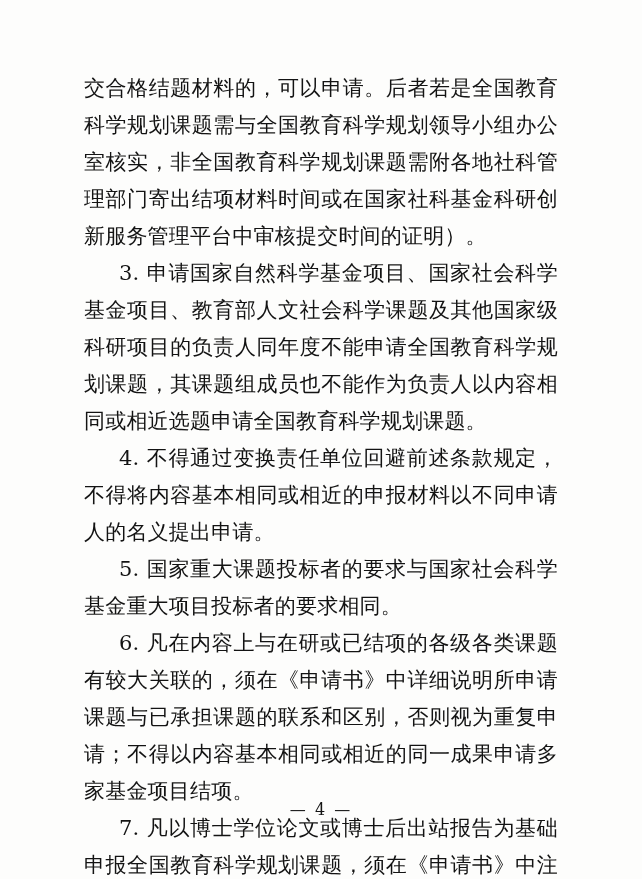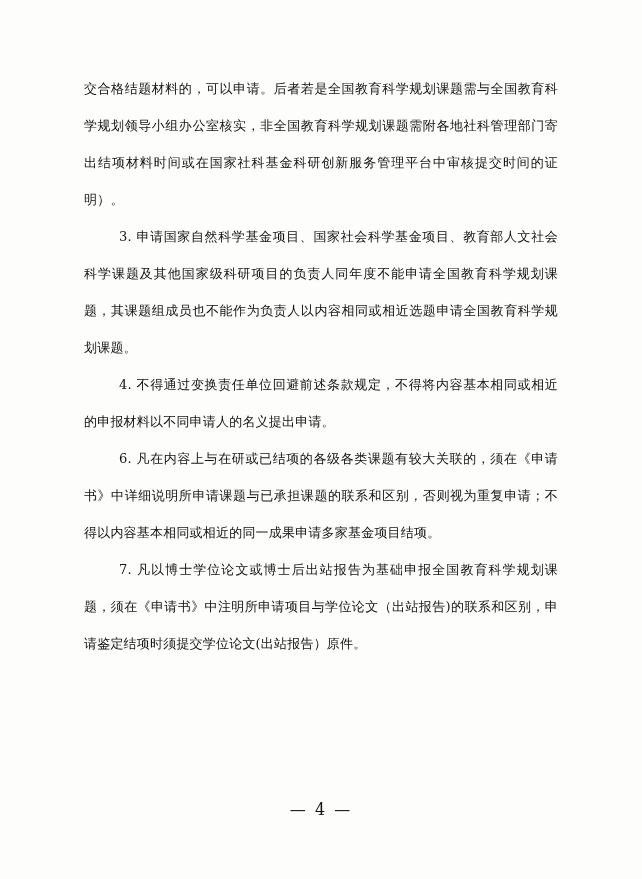--- a/index.html
+++ b/index.html
@@ -23,21 +23,21 @@
     height: 879px;
     background: #fdfdfc;
   }
   .content {
     position: absolute;
     left: 84px;
     top: 70px;
     width: 474px;
   }
   .para {
-    font-size: 13px;
+    font-size: 21px;
     line-height: 37px;
     text-align: justify;
     text-justify: inter-ideograph;
     letter-spacing: 0.2px;
     margin: 0;
     text-indent: 0;
     color: #131313;
   }
   .para.indent {
     text-indent: 35px;
@@ -55,18 +55,19 @@
   }
 </style>
 </head>
 <body>
 
 <div class="page">
   <div class="content">
     <p class="para">交合格结题材料的，可以申请。后者若是全国教育科学规划课题需与全国教育科学规划领导小组办公室核实，非全国教育科学规划课题需附各地社科管理部门寄出结项材料时间或在国家社科基金科研创新服务管理平台中审核提交时间的证明）。</p>
     <p class="para indent">3. 申请国家自然科学基金项目、国家社会科学基金项目、教育部人文社会科学课题及其他国家级科研项目的负责人同年度不能申请全国教育科学规划课题，其课题组成员也不能作为负责人以内容相同或相近选题申请全国教育科学规划课题。</p>
     <p class="para indent">4. 不得通过变换责任单位回避前述条款规定，不得将内容基本相同或相近的申报材料以不同申请人的名义提出申请。</p>
+    <p class="para indent">5. 国家重大课题投标者的要求与国家社会科学基金重大项目投标者的要求相同。</p>
     <p class="para indent">6. 凡在内容上与在研或已结项的各级各类课题有较大关联的，须在《申请书》中详细说明所申请课题与已承担课题的联系和区别，否则视为重复申请；不得以内容基本相同或相近的同一成果申请多家基金项目结项。</p>
     <p class="para indent">7. 凡以博士学位论文或博士后出站报告为基础申报全国教育科学规划课题，须在《申请书》中注明所申请项目与学位论文（出站报告)的联系和区别，申请鉴定结项时须提交学位论文(出站报告）原件。</p>
 
   </div>
   <div class="footer">— 4 —</div>
 </div>
 
 </body></html>

